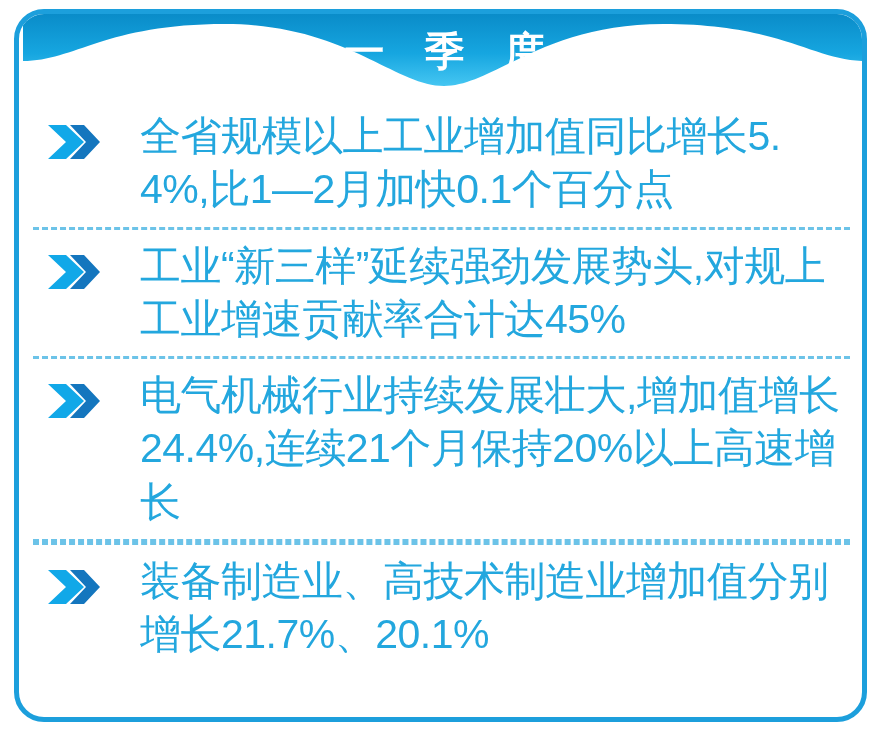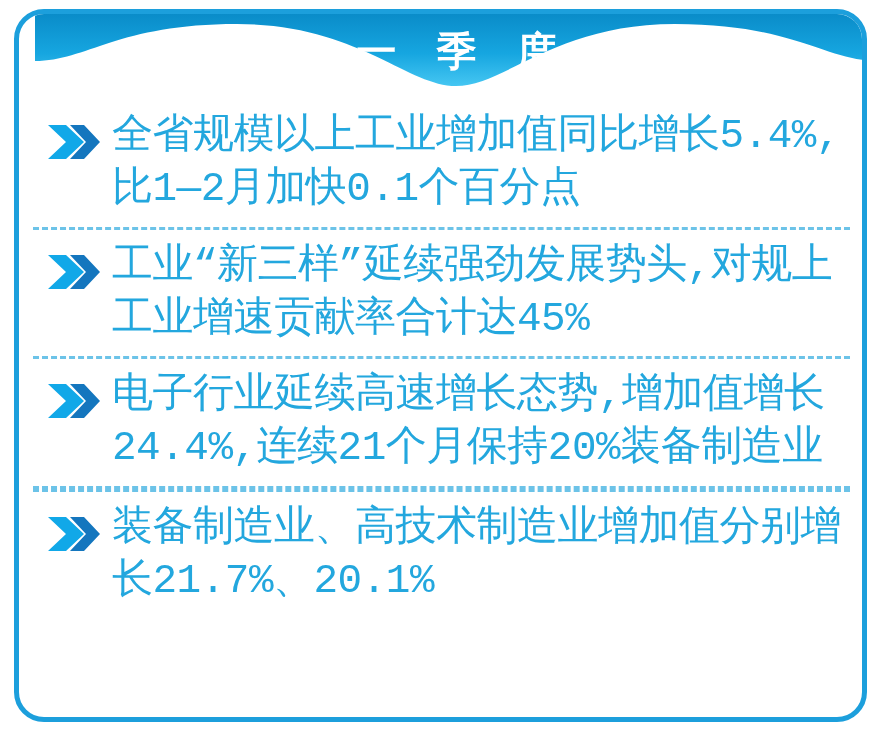--- a/index.html
+++ b/index.html
@@ -23,21 +23,21 @@
     box-sizing: border-box;
     border: 5px solid #1C9FDC;
     border-radius: 30px;
     background: #ffffff;
     overflow: hidden;
   }
 
   
   .header {
     position: absolute;
-    left: 16px;
+    left: 4px;
     top: 0;
     width: 843px;
     height: 86px;
     overflow: hidden;
   }
   .header svg {
     display: block;
     width: 843px;
     height: 86px;
   }
@@ -89,23 +89,24 @@
     margin-top: 12px;
     margin-right: 10px;
   }
   .chev svg { display:block; width: 56px; height: 40px; }
 
   .item-text {
     flex: 1 1 auto;
     color: #23A7DE;
     font-size: 41px;
     line-height: 1.30;
-    font-family: Liberation Mono, monospace;
+    font-family: Liberation Sans, sans-serif;
     letter-spacing: -0.5px;
     word-break: break-all;
+    margin-left: 28px;
   }
 </style>
 </head>
 <body>
 
 <div class="card">
 
   <div class="header">
     <svg viewBox="0 0 843 86" preserveAspectRatio="none">
       <defs>
@@ -146,21 +147,21 @@
 
     <div class="divider"></div>
 
     <div class="item">
       <span class="chev">
         <svg viewBox="0 0 56 40">
           <path d="M2,3 L20,3 L38,20 L20,37 L2,37 L20,20 Z" fill="#11A8E8"></path>
           <path d="M24,3 L38,3 L54,20 L38,37 L24,37 L40,20 Z" fill="#1476BE"></path>
         </svg>
       </span>
-      <span class="item-text">电子行业延续高速增长态势,增加值增长24.4%,连续21个月保持20%装备制造业</span>
+      <span class="item-text">电气机械行业持续发展壮大,增加值增长24.4%,连续21个月保持20%以上高速增长</span>
     </div>
 
     <div class="divider"></div>
 
 
     <div class="divider"></div>
 
     <div class="item">
       <span class="chev">
         <svg viewBox="0 0 56 40">

